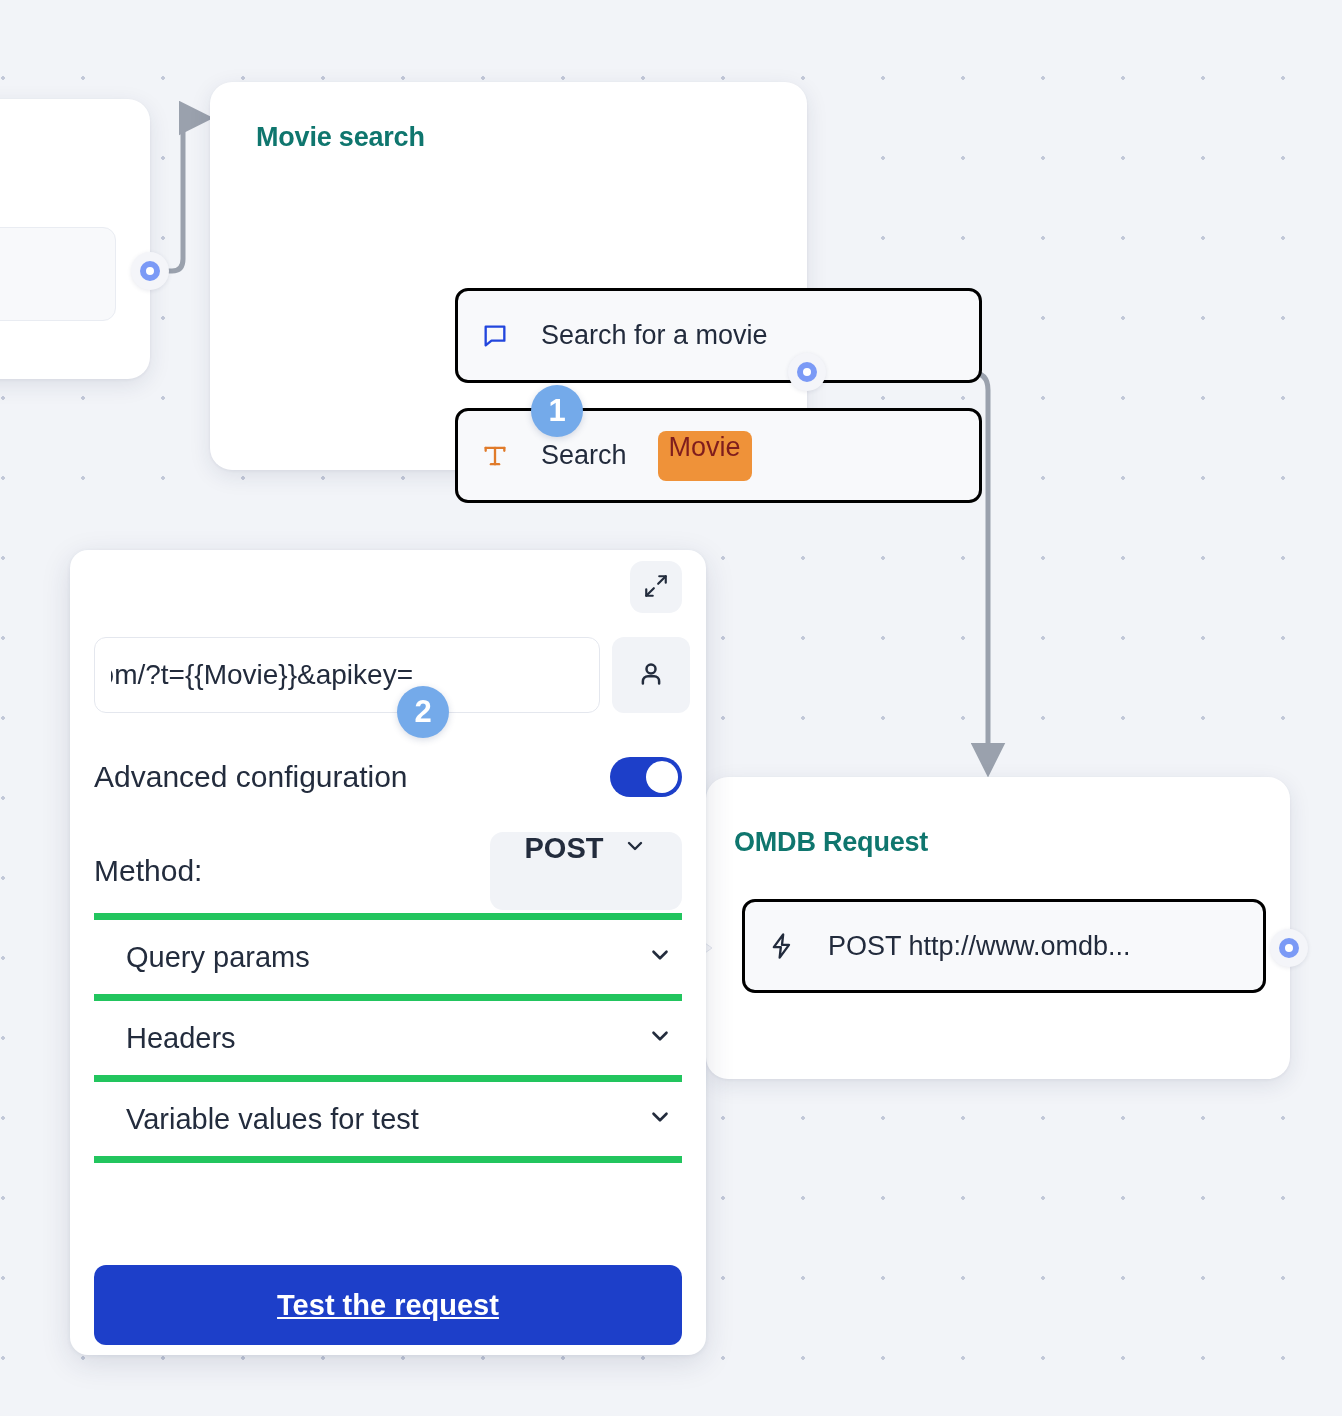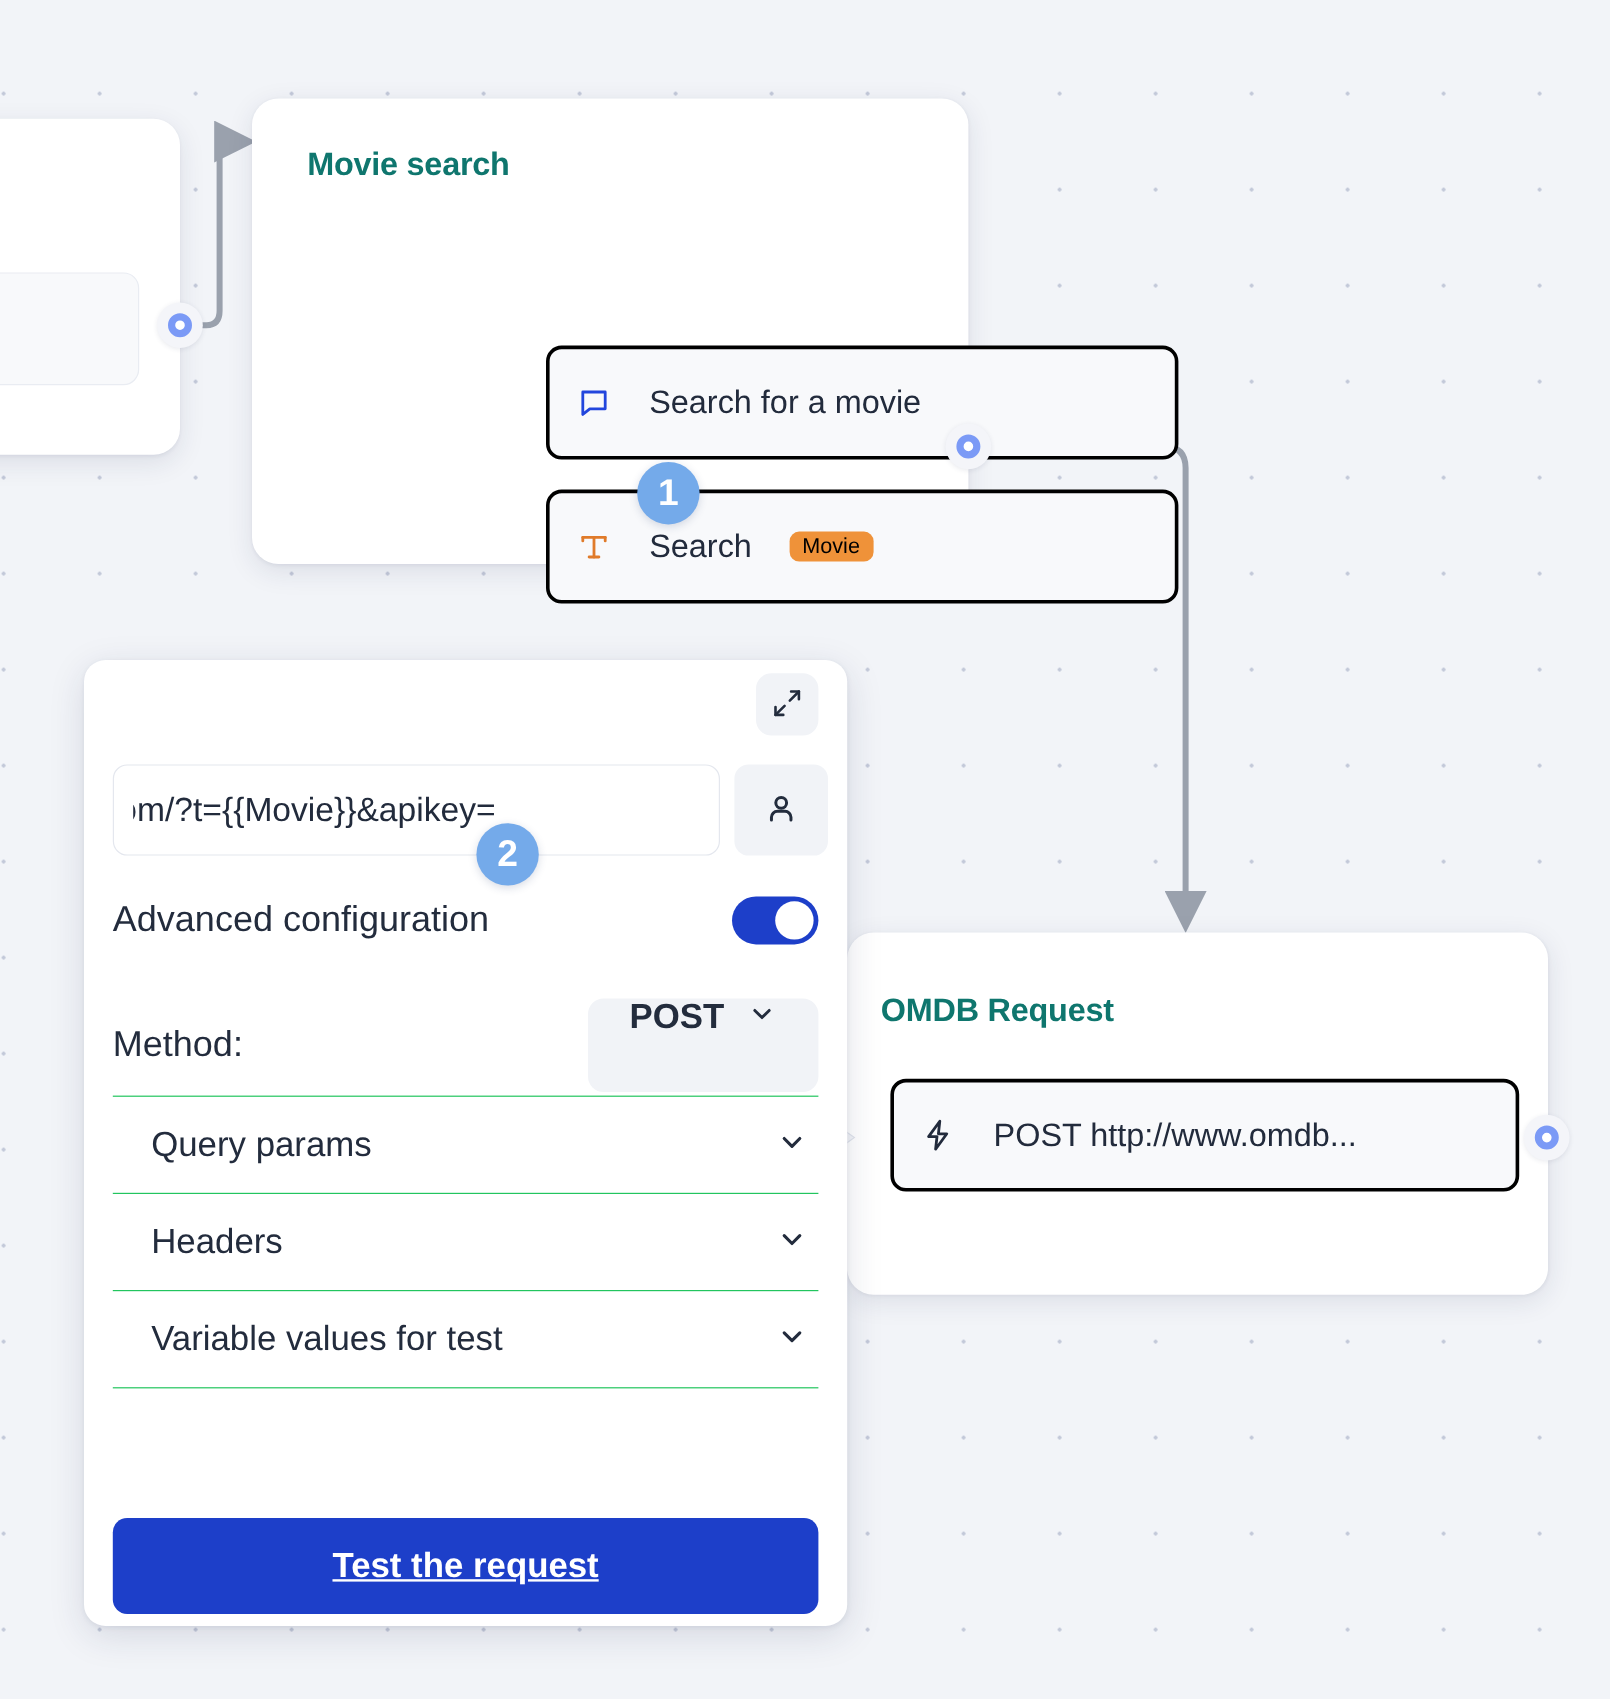--- a/index.html
+++ b/index.html
@@ -85,24 +85,24 @@
     padding: 34px 36px;
   }
   #node-movie .node-title { margin: 6px 0 0 10px; }
   #node-movie .node-row { position: absolute; left: 245px; }
   #row-search { top: 206px; left: 245px !important; width: 527px; height: 95px; }
   #row-collect { top: 326px; left: 245px !important; width: 527px; height: 95px; }
   #node-movie .node-row { left: 35px; }
 
   .chip {
     background: #ef9239;
-    color: #000000;
+    color: #7f1d1d;
     border-radius: 8px;
-    padding: 3px 11px 4px 11px;
-    font-size: 18px;
+    padding: 3px 11px 20px 11px;
+    font-size: 27px;
     line-height: 1;
     display: inline-block;
   }
 
   
   #node-omdb {
     left: 706px;
     top: 777px;
     width: 584px;
     height: 302px;
@@ -219,21 +219,21 @@
     border: none;
     display: flex;
     align-items: center;
     justify-content: center;
     cursor: pointer;
     padding: 0;
   }
   #adv-row {
     position: absolute;
     left: 24px;
-    top: 197px;
+    top: 207px;
     width: 588px;
     display: flex;
     align-items: center;
     justify-content: space-between;
   }
   #adv-label {
     font-size: 30px;
     color: #232c3d;
   }
   #adv-toggle {
@@ -285,21 +285,21 @@
     padding: 0;
   }
   #accordions {
     position: absolute;
     left: 24px;
     top: 363px;
     width: 588px;
   }
   .acc-item {
     height: 81px;
-    border-top: 1px solid #22c55e;
+    border-top: 7px solid #22c55e;
     display: flex;
     align-items: center;
     justify-content: space-between;
     padding: 0 9px 0 32px;
     box-sizing: border-box;
     cursor: pointer;
   }
   .acc-item .acc-label {
     font-size: 29px;
     color: #232c3d;

